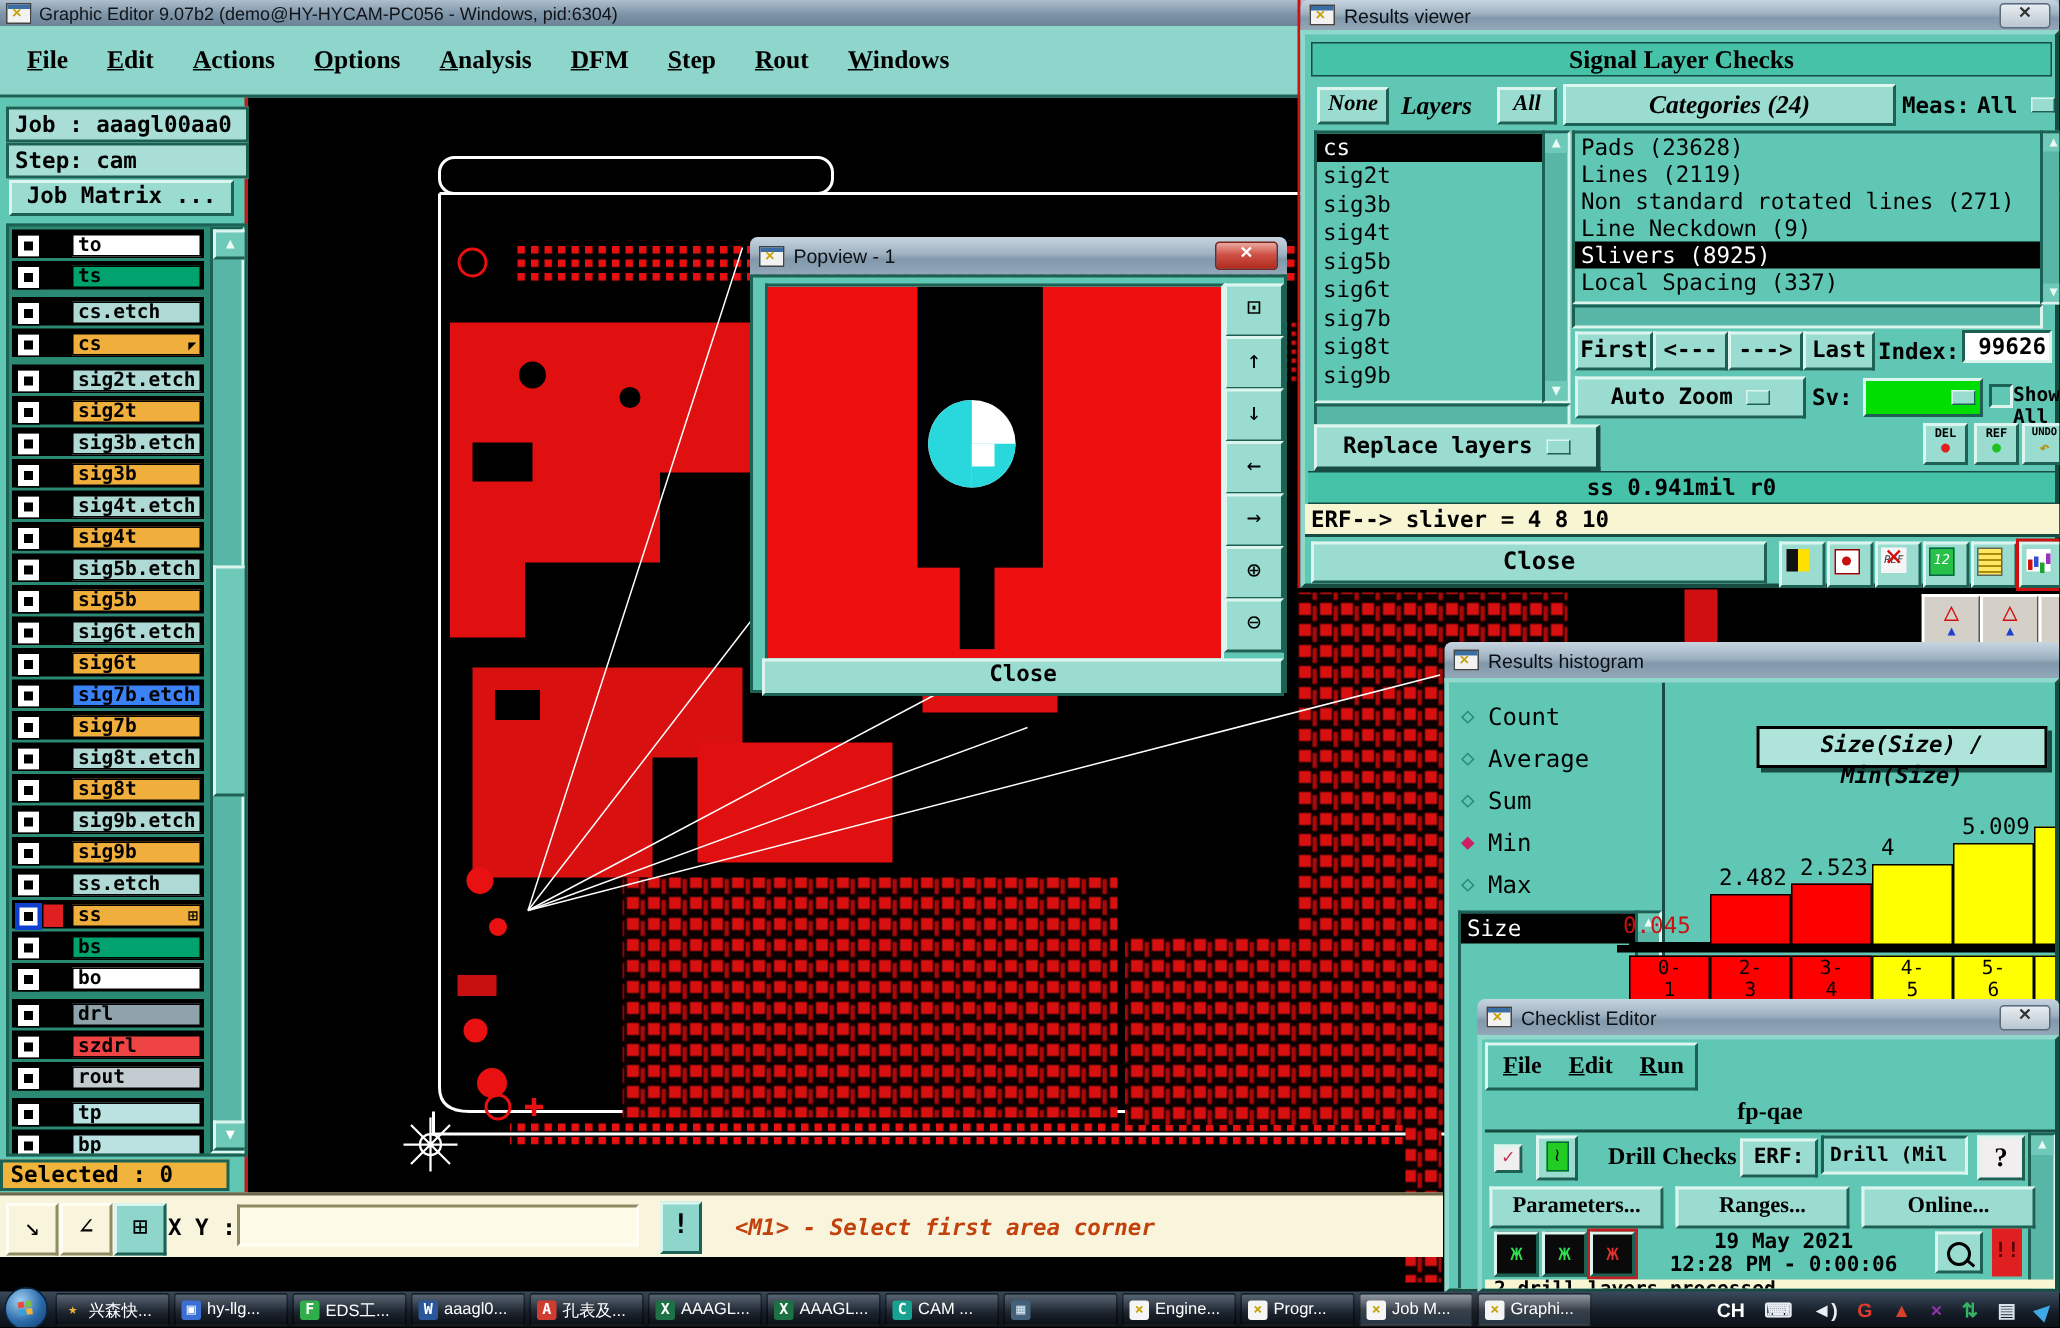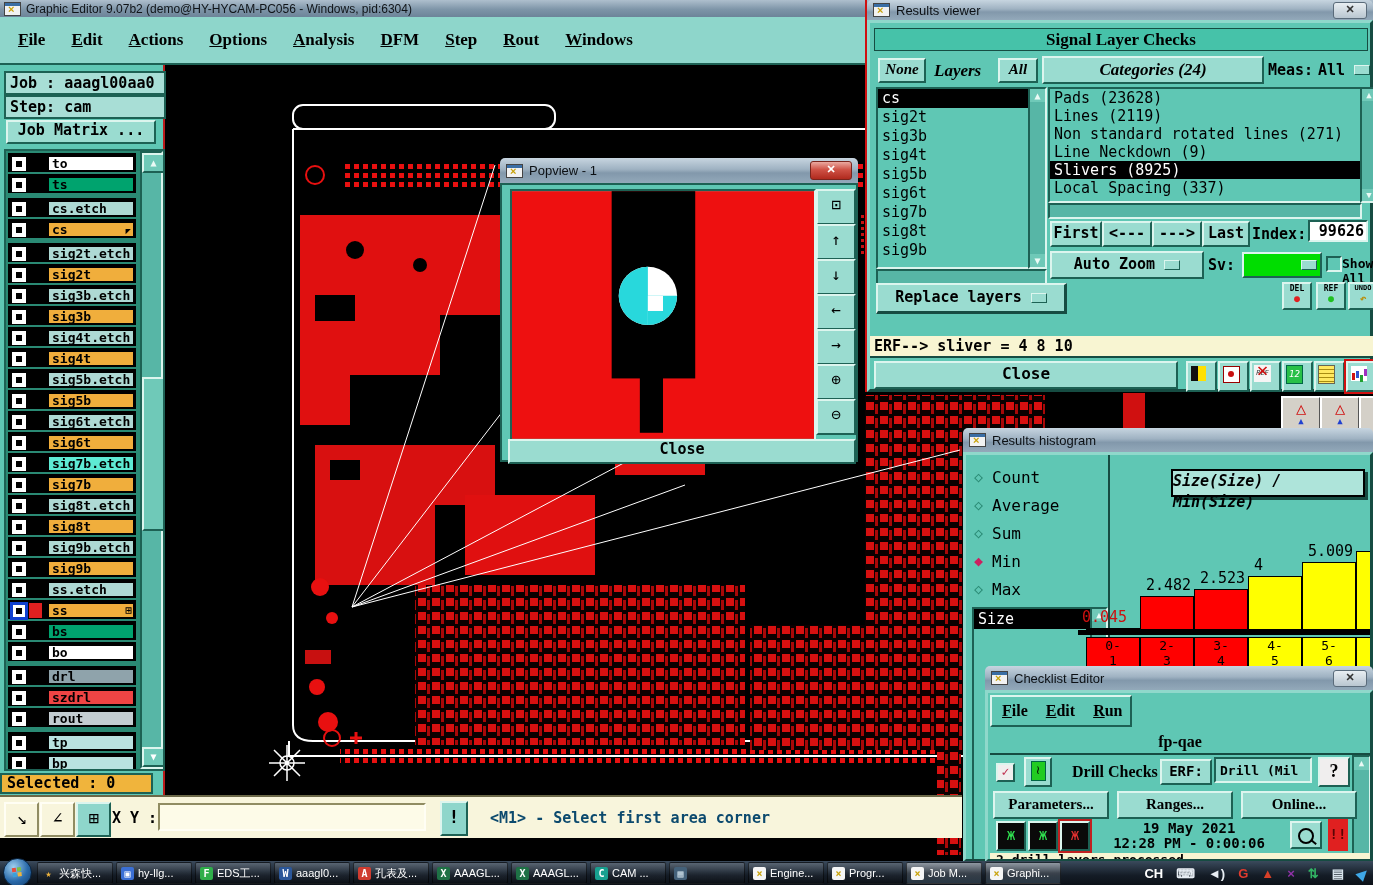--- a/index.html
+++ b/index.html
@@ -43,21 +43,21 @@
   .sarr{position:absolute;left:0;width:100%;height:16px;text-align:center;font-size:10px;line-height:16px;color:#eafaf5;background:#6fc9b8;}
   
   #selected-bar{left:0;top:773px;width:153px;height:21px;background:#f0b43c;border:2px solid #1d6154;
      font-size:15px;line-height:17px;padding-left:5px;box-sizing:border-box;color:#000;}
   #bottom-bar{left:0;top:795px;width:962px;height:43px;background:#f8f5dc;border-top:2px solid #6b6848;box-sizing:border-box;}
   .bb-btn{position:absolute;top:5px;width:31px;height:31px;background:#f8f5dc;border:2px solid;border-color:#fffef4 #908c62 #908c62 #fffef4;
      text-align:center;font-size:17px;line-height:28px;color:#000;}
   .bb-grid{background:#8ed6cb;border-color:#dcf5ee #1d6154 #1d6154 #dcf5ee;}
   #xy-input{position:absolute;left:158px;top:6px;width:268px;height:28px;background:#fdfbe8;border:2px solid;
      border-color:#908c62 #fffef4 #fffef4 #908c62;font-size:14px;box-sizing:border-box;}
-  #prompt{position:absolute;left:490px;top:12px;font-size:15px;color:#0c4a6e;}
+  #prompt{position:absolute;left:490px;top:12px;font-size:15px;color:#c2410c;font-style:italic;}
   
   .glass{background:linear-gradient(#c7d5e0,#9fb2c2 45%,#8298ab 60%,#93a9ba);border-radius:5px 5px 0 0;
      display:flex;align-items:center;gap:6px;padding:0 6px;box-sizing:border-box;}
   .glass .t{font-size:13px;color:#0c1014;}
   .xbtn{margin-left:auto;width:32px;height:15px;border-radius:3px;border:1px solid #5a6b7a;
      background:linear-gradient(#e8eef2,#b9c6d0);color:#333;font-size:11px;line-height:13px;text-align:center;font-weight:bold;}
   .xbtn-red{background:linear-gradient(#eaa9a0,#cf5246 45%,#b02a1e);color:#fff;border:1px solid #7a241c;width:40px;height:17px;line-height:15px;}
   
   #popview{left:500px;top:158px;width:358px;height:304px;}
   #pv-title{left:0;top:0;width:358px;height:25px;}
@@ -88,22 +88,22 @@
   .histogram-icon i{display:block;margin:3px;width:16px;height:15px;background:#fff;position:relative;}
   .histogram-icon i::after{content:"";position:absolute;left:1px;bottom:1px;width:3px;height:7px;background:#d01010;
      box-shadow:4px -2px 0 #3050d0,8px 2px 0 #20a030,12px -4px 0 #a030c0;}
   
   #hg{left:963px;top:428px;width:410px;height:434px;}
   #hg-title{left:0;top:0;width:410px;height:24px;}
   #hg-body{left:0;top:24px;width:410px;height:410px;background:#5fc7b4;border:3px solid;border-color:#8fd8cb #164c42 #164c42 #8fd8cb;box-sizing:border-box;overflow:hidden;}
   .stat-row{display:flex;align-items:center;gap:9px;height:28px;font-size:16px;color:#000;}
   .diam{font-size:15px;color:#2a8a74;}
   .diam.on{color:#cc2060;}
-  #hg-chart-title{position:absolute;left:205px;top:14px;width:190px;height:24px;background:#aee4da;border:2px solid #000;
-     box-shadow:3px 3px 0 #164c42;font-size:15px;font-style:italic;text-align:left;line-height:21px;color:#000;}
+  #hg-chart-title{position:absolute;left:205px;top:29px;width:190px;height:24px;background:#aee4da;border:2px solid #000;
+     box-shadow:3px 3px 0 #164c42;font-size:15px;font-style:italic;text-align:center;line-height:21px;color:#000;}
   #hg-bars{position:absolute;left:120px;top:6px;width:290px;height:169px;}
   .bar{position:absolute;bottom:0;border:1px solid #000;box-sizing:border-box;}
   .bar-label{position:absolute;font-size:15px;color:#000;white-space:nowrap;}
   #hg-axis{position:absolute;left:112px;top:175px;width:298px;height:5px;background:#000;}
   #hg-cells{position:absolute;left:120px;top:182px;height:32px;}
   .cell{position:absolute;top:0;width:54px;height:32px;border:1px solid #000;box-sizing:border-box;
         font-size:13px;line-height:15px;text-align:center;color:#000;}
   
   #cl{left:985px;top:666px;width:388px;height:196px;}
   #cl-title{left:0;top:0;width:388px;height:24px;}
@@ -305,21 +305,21 @@
           <div class="layer-row">
             <span class="cbx">
               <span></span>
             </span>
             <span class="lname" style="background: rgb(240, 174, 60);">sig6t</span>
           </div>
           <div class="layer-row">
             <span class="cbx">
               <span></span>
             </span>
-            <span class="lname" style="background: #5eead4;">sig7b.etch</span>
+            <span class="lname" style="background: #3b82f6;">sig7b.etch</span>
           </div>
           <div class="layer-row">
             <span class="cbx">
               <span></span>
             </span>
             <span class="lname" style="background: rgb(240, 174, 60);">sig7b</span>
           </div>
           <div class="layer-row">
             <span class="cbx">
               <span></span>
@@ -537,20 +537,21 @@
       <div class="abs r tealL" style="left:412px;top:259px;width:26px;height:24px;font-size:8px;text-align:center;font-weight:bold;">
         <span>DEL</span><br><span style="color:#e02020;font-size:10px;">●</span>
       </div>
       <div class="abs r tealL" style="left:446px;top:259px;width:26px;height:24px;font-size:8px;text-align:center;font-weight:bold;">
         <span>REF</span><br><span style="color:#20c020;font-size:10px;">●</span>
       </div>
       <div class="abs r tealL" style="left:478px;top:259px;width:26px;height:24px;font-size:7px;text-align:center;font-weight:bold;">
         <span>UNDO</span><br><span style="color:#b89010;font-size:11px;">↶</span>
       </div>
 
+      <div class="abs band tealH mono" style="left:2px;top:291px;width:498px;height:20px;font-size:15px;line-height:20px;border-top:1px solid #164c42;border-bottom:1px solid #164c42;">ss 0.941mil  r0</div>
       <div class="abs mono" style="left:0px;top:313px;width:500px;height:20px;background:#f8f5d2;font-size:15px;line-height:20px;padding-left:4px;color:#000;border-bottom:2px solid #164c42;">ERF--&gt; sliver = 4 8 10</div>
       <div class="abs r tealL mono" style="left:4px;top:338px;width:300px;height:24px;text-align:center;font-size:16px;line-height:22px;">Close</div>
       <div id="rv-icons">
           <div class="icbtn r invert-display-icon" style="left: 316px; top: 338px;">
             <i></i>
           </div>
           <div class="icbtn r active-symbol-icon" style="left: 348px; top: 338px;">
             <i></i>
           </div>
           <div class="icbtn r no-ref-icon" style="left: 380px; top: 338px;">

